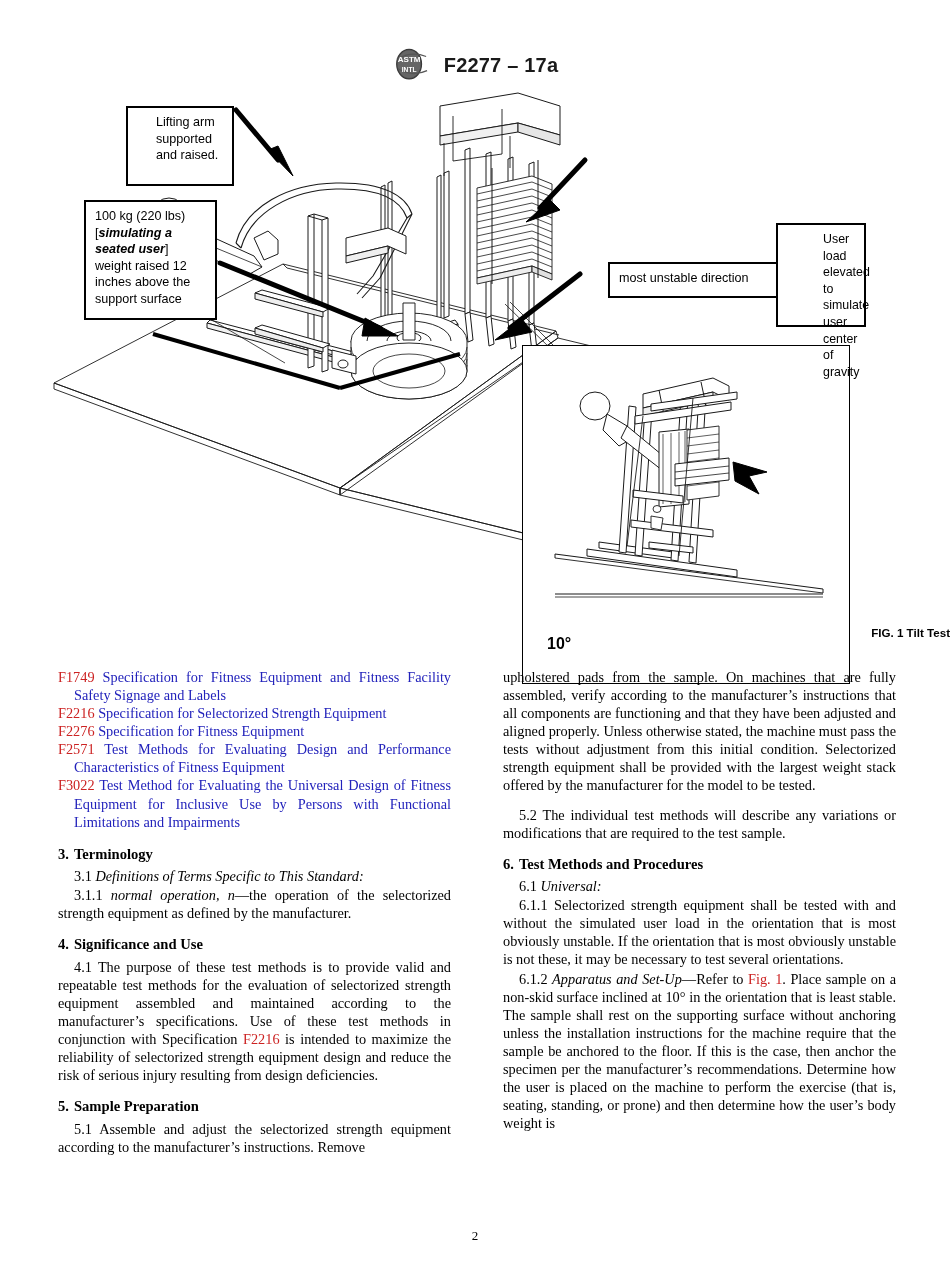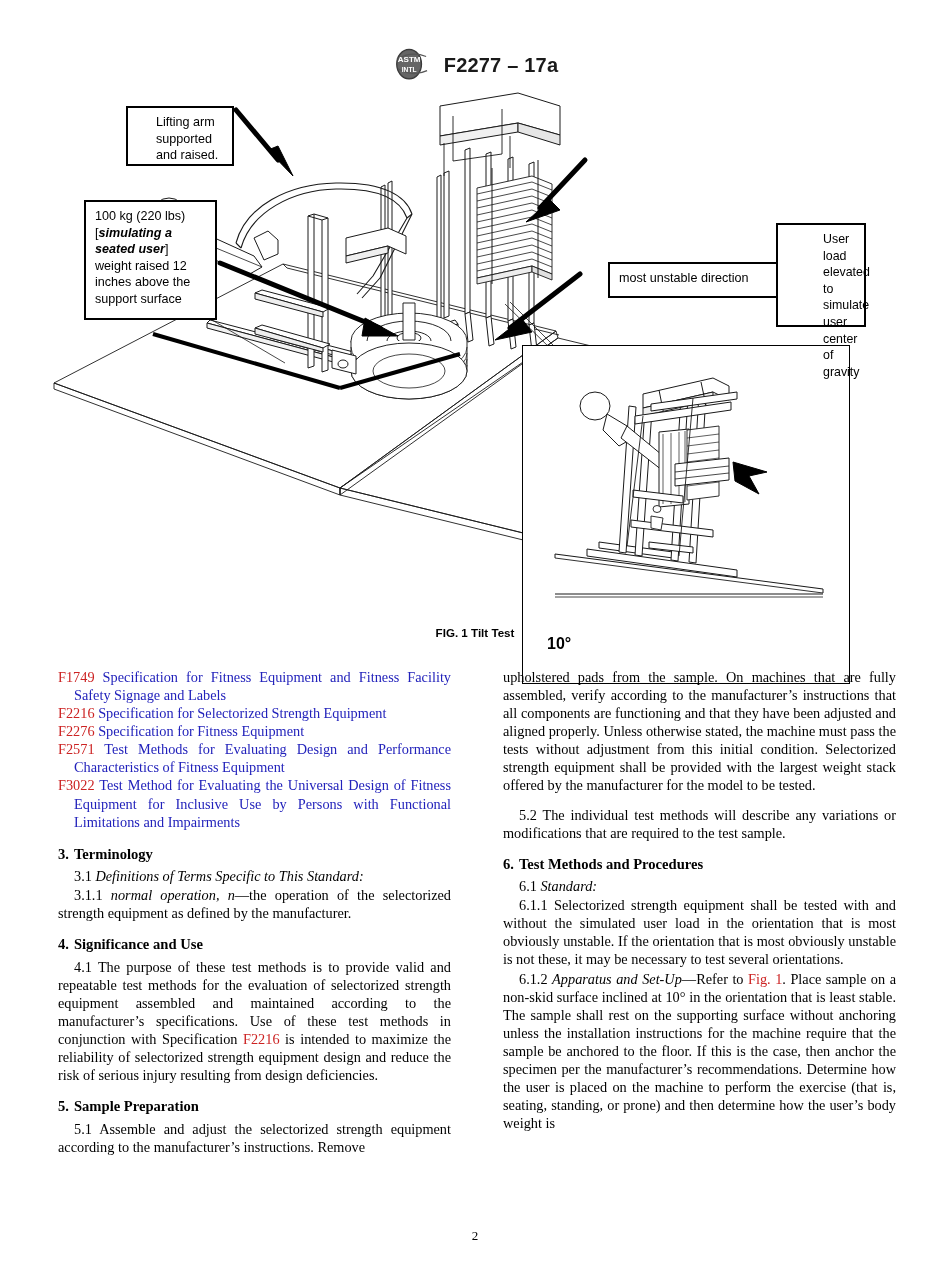--- a/index.html
+++ b/index.html
@@ -66,21 +66,21 @@
     color: #000;
     padding: 6px 9px;
     box-sizing: border-box;
   }
   .callout.thin { border-width: 2px; }
   .callout em {
     font-style: italic;
     font-weight: bold;
   }
 
-  .callout-lifting-arm { left: 86px; top: 18px; width: 108px; height: 60px; padding-left: 28px; }
+  .callout-lifting-arm { left: 86px; top: 18px; width: 108px; height: 80px; padding-left: 28px; }
   .callout-weight-load { left: 44px; top: 112px; width: 133px; height: 120px; }
   .callout-weights-elevated { left: 542px; top: 48px; width: 180px; height: 48px; }
   .callout-unstable-direction { left: 568px; top: 174px; width: 210px; height: 36px; }
   .callout-user-load {
     left: 736px; top: 135px; width: 90px; height: 104px;
     font-size: 12.4px; line-height: 1.34; padding-left: 45px;
   }
 
   .inset-frame {
     position: absolute;
@@ -100,21 +100,21 @@
     font-size: 16px;
     font-weight: bold;
     color: #000;
   }
 
   .figure-caption {
     position: absolute;
     top: 626px;
     left: 0;
     width: 950px;
-    text-align: center;
+    text-align: right;
     font-family: "Liberation Sans", sans-serif;
     font-size: 11.6px;
     font-weight: bold;
     color: #000;
   }
 
   
   .body-columns {
     position: absolute;
     top: 668px;
@@ -478,21 +478,21 @@
   </div>
 
   <div class="col">
 
     <p class="para cont">upholstered pads from the sample. On machines that are fully assembled, verify according to the manufacturer’s instructions that all components are functioning and that they have been adjusted and aligned properly. Unless otherwise stated, the machine must pass the tests without adjustment from this initial condition. Selectorized strength equipment shall be provided with the largest weight stack offered by the manufacturer for the model to be tested.</p>
 
     <p class="para" style="margin-top:11px"><span>5.2</span> <span>The individual test methods will describe any variations or modifications that are required to the test sample.</span></p>
 
     <h2 class="section-head"><span class="num">6.</span><span>Test Methods and Procedures</span></h2>
 
-    <p class="para"><span>6.1</span> <span class="it">Standard:</span></p>
+    <p class="para"><span>6.1</span> <span class="it">Universal:</span></p>
 
     <p class="para"><span>6.1.1</span> <span>Selectorized strength equipment shall be tested with and without the simulated user load in the orientation that is most obviously unstable. If the orientation that is most obviously unstable is not these, it may be necessary to test several orientations.</span></p>
 
     <p class="para"><span>6.1.2</span> <span class="it">Apparatus and Set-Up</span><span>—Refer to </span><span class="red">Fig. 1</span><span>. Place sample on a non-skid surface inclined at 10° in the orientation that is least stable. The sample shall rest on the supporting surface without anchoring unless the installation instructions for the machine require that the sample be anchored to the floor. If this is the case, then anchor the specimen per the manufacturer’s recommendations. Determine how the user is placed on the machine to perform the exercise (that is, seating, standing, or prone) and then determine how the user’s body weight is</span></p>
   </div>
 </div>
 
 <div class="page-number">2</div>
 
 </body></html>

